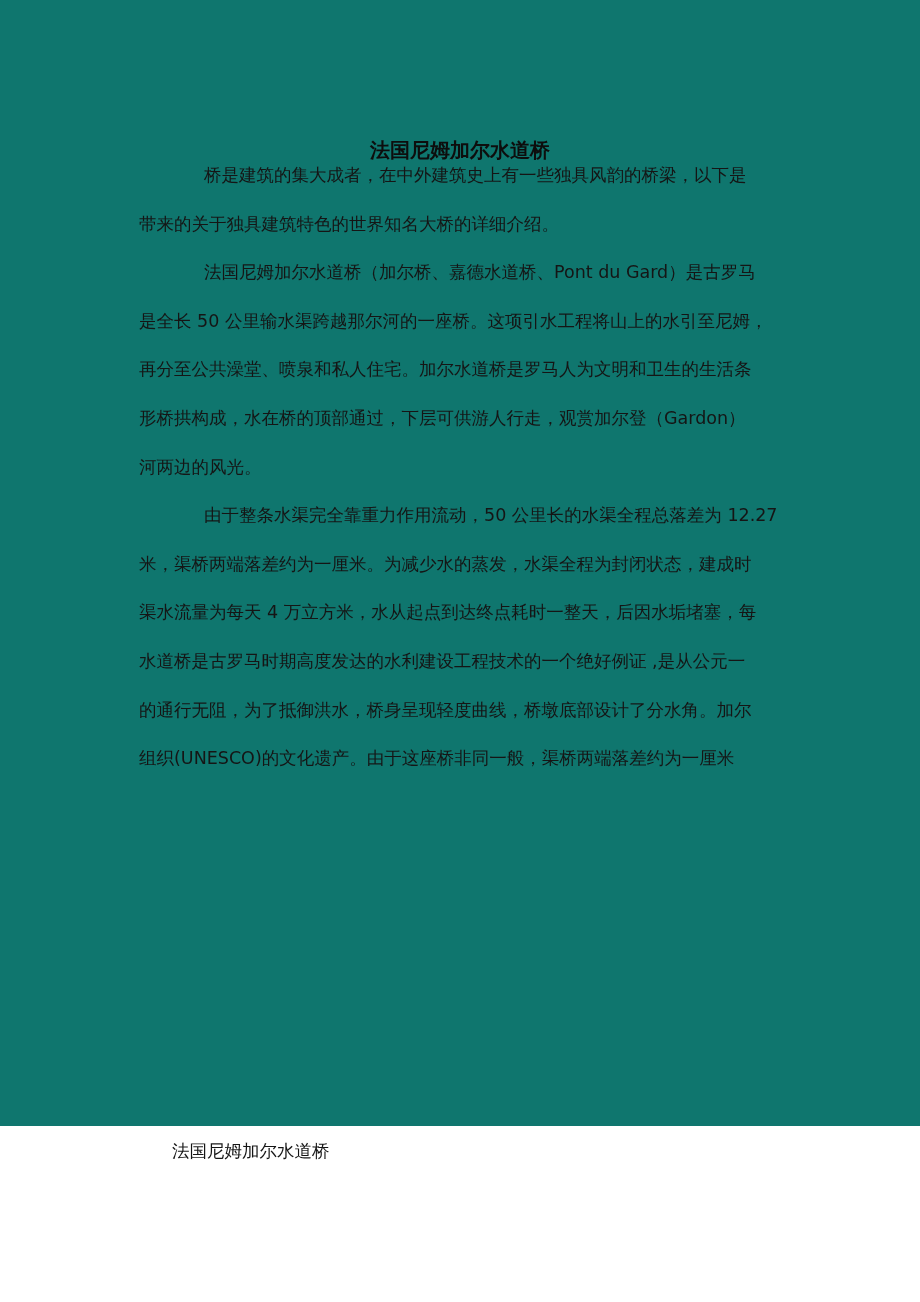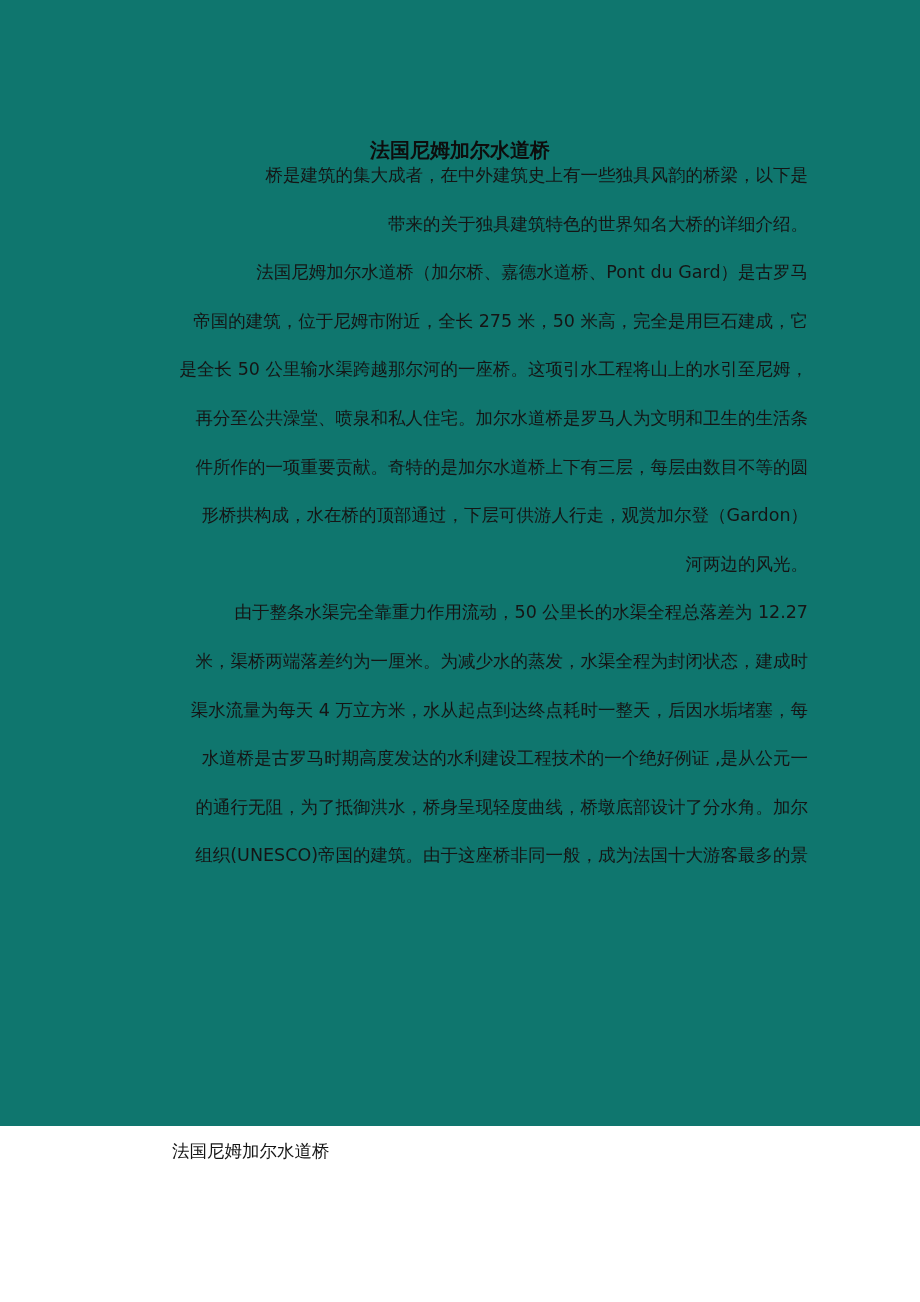--- a/index.html
+++ b/index.html
@@ -31,25 +31,24 @@
       width: 920px;
       text-align: center;
       font-size: 20px;
       font-weight: bold;
       line-height: 30px;
       letter-spacing: 0px;
       color: #0d0d0d;
     }
     .body-text {
       position: absolute;
-      left: 146px;
+      left: 139px;
       width: 662px;
       font-size: 17.5px;
       color: #151515;
-      text-align: right;
     }
     .para {
       margin: 0;
       padding: 0;
     }
     .line {
       display: block;
       height: 48.6px;
       line-height: 30px;
       white-space: nowrap;
@@ -76,37 +75,35 @@
 
   <div class="body-text" style="top:160px;">
 
     <p class="para">
       <span class="line indent">桥是建筑的集大成者，在中外建筑史上有一些独具风韵的桥梁，以下是</span>
       <span class="line">带来的关于独具建筑特色的世界知名大桥的详细介绍。</span>
     </p>
 
     <p class="para">
       <span class="line indent">法国尼姆加尔水道桥（加尔桥、嘉德水道桥、Pont du Gard）是古罗马</span>
-      <span class="line">帝国的建筑，位于尼姆市附近，全长 275 米，50 米高，完全是用巨石建成，它</span>
       <span class="line">是全长 50 公里输水渠跨越那尔河的一座桥。这项引水工程将山上的水引至尼姆，</span>
       <span class="line">再分至公共澡堂、喷泉和私人住宅。加尔水道桥是罗马人为文明和卫生的生活条</span>
-      <span class="line">件所作的一项重要贡献。奇特的是加尔水道桥上下有三层，每层由数目不等的圆</span>
       <span class="line">形桥拱构成，水在桥的顶部通过，下层可供游人行走，观赏加尔登（Gardon）</span>
       <span class="line">河两边的风光。</span>
     </p>
 
     <p class="para">
       <span class="line indent">由于整条水渠完全靠重力作用流动，50 公里长的水渠全程总落差为 12.27</span>
       <span class="line">米，渠桥两端落差约为一厘米。为减少水的蒸发，水渠全程为封闭状态，建成时</span>
       <span class="line">渠水流量为每天 4 万立方米，水从起点到达终点耗时一整天，后因水垢堵塞，每</span>
     </p>
 
     <p class="para">
       <span class="line">水道桥是古罗马时期高度发达的水利建设工程技术的一个绝好例证 ,是从公元一</span>
       <span class="line">的通行无阻，为了抵御洪水，桥身呈现轻度曲线，桥墩底部设计了分水角。加尔</span>
-      <span class="line">组织(UNESCO)帝国的建筑。由于这座桥非同一般，成为法国十大游客最多的景</span>
+      <span class="line">组织(UNESCO)的文化遗产。由于这座桥非同一般，渠桥两端落差约为一厘米</span>
     </p>
 
   </div>
 
   <div class="caption">法国尼姆加尔水道桥</div>
 
 </div>
 
 </body></html>

